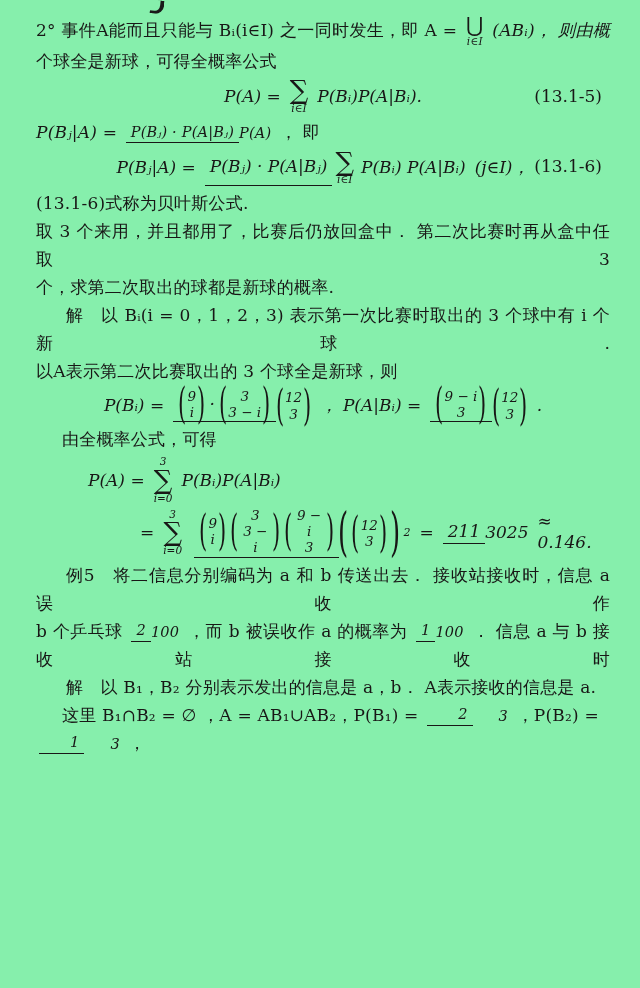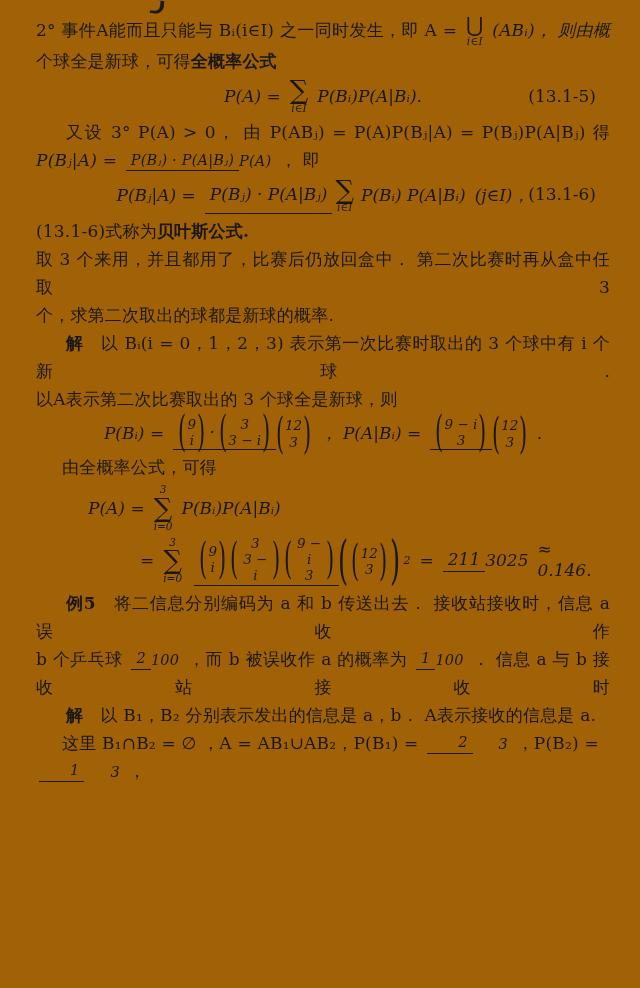--- a/index.html
+++ b/index.html
@@ -1,42 +1,42 @@
 <!DOCTYPE html>
 <html><head>
 <meta charset="utf-8">
 <style>
   html,body{margin:0;padding:0;}
   body{width:640px;height:988px;background:#efeeea;}
   .page{
     position:relative;width:640px;height:988px;box-sizing:border-box;
-    background:#a16207;color:#181716;
+    background:#86efac;color:#181716;
     font-family:"DejaVu Serif","Liberation Serif",serif;
     font-size:17px;padding:16px 30px 0 36px;overflow:hidden;
   }
   
   .artifact{
     position:absolute;top:0;left:150px;width:10px;height:11px;
     border-right:4px solid #1a1a1a;border-bottom:3px solid #1a1a1a;
     border-bottom-right-radius:9px;transform:rotate(6deg);
   }
   .ln{line-height:28px;text-align:left;letter-spacing:.2px;}
   .fill{text-align:justify;text-align-last:justify;}
   .ind{text-indent:30px;}
   .ind2{text-indent:26px;}
-  .b{font-weight:bold;}
+  .b{font-weight:normal;}
   .m{font-style:italic;}
   
   .eq{
     display:flex;align-items:center;justify-content:center;gap:6px;
     position:relative;margin:3px 0;line-height:1.25;
   }
   .eq.left1{justify-content:flex-start;padding-left:52px;}
   .eq.left2{justify-content:flex-start;padding-left:104px;}
-  .lbl{position:absolute;right:14px;top:50%;transform:translateY(-50%);font-style:normal;}
+  .lbl{position:absolute;right:8px;top:50%;transform:translateY(-50%);font-style:normal;}
   
   .frac{display:inline-flex;flex-direction:row;text-align:center;vertical-align:middle;margin:0 3px;justify-content:space-between;}
   .frac .fn{padding:0 5px 1px;border-bottom:1.5px solid currentColor;display:flex;align-items:center;justify-content:center;gap:4px;}
   .frac .fd{padding-top:1px;display:flex;align-items:center;justify-content:center;gap:4px;}
   .ifrac{font-size:14.5px;line-height:1.2;}
   
   .sum{display:inline-flex;flex-direction:column;align-items:center;vertical-align:middle;line-height:1;margin:0 3px;}
   .sum .ssym{font-size:26px;line-height:.95;font-style:normal;}
   .sum .slim{font-size:10.5px;font-style:italic;line-height:1.1;}
   .unn .ssym{font-size:21px;}
@@ -64,21 +64,20 @@
   <div class="eq m">
     <span>P(A) =</span>
     <span class="sum">
         <span class="ssym">∑</span>
         <span class="slim">i∈I</span>
       </span>
     <span>P(Bᵢ)P(A|Bᵢ).</span>
     <span class="lbl">(13.1-5)</span>
   </div>
 
-  <div class="ln fill ind"><span>又设 3° P(A) &gt; 0， 由 P(ABⱼ) = P(A)P(Bⱼ|A) = P(Bⱼ)P(A|Bⱼ) 得</span></div>
   <div class="ln"><span class="m">P(Bⱼ|A) =</span>
     <span class="frac ifrac m">
         <span class="fn">P(Bⱼ) · P(A|Bⱼ)</span>
         <span class="fd">P(A)</span>
       </span>
     <span>， 即</span></div>
 
   <div class="eq m">
     <span>P(Bⱼ|A) =</span>
     <span class="frac">

